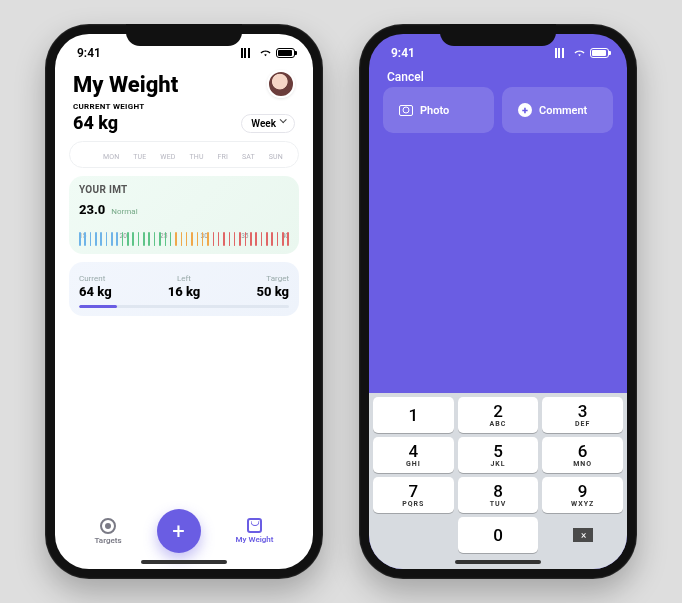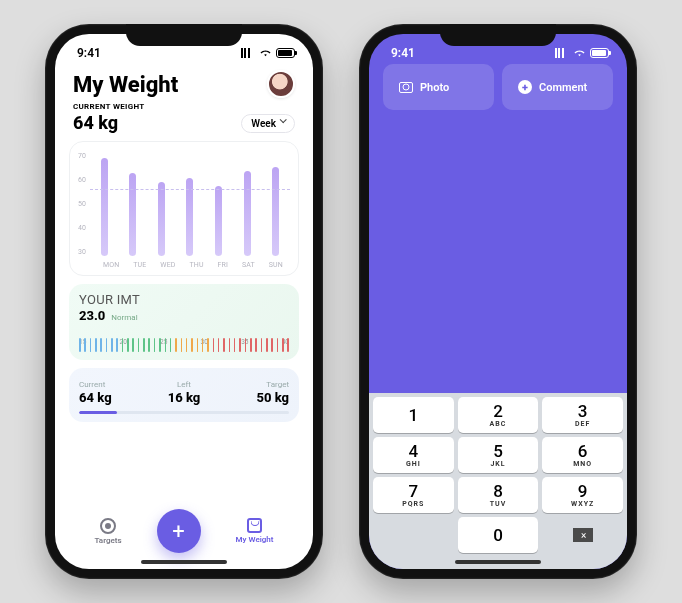--- a/index.html
+++ b/index.html
@@ -35,22 +35,22 @@
 
 .chart-card { margin: 4px 14px 6px; border: 1px solid #eef0f2; border-radius: 14px; padding: 8px 8px 6px 8px; }
 .chart-area { position: relative; height: 108px; display: flex; }
 .yaxis { display: flex; flex-direction: column; justify-content: space-between; font-size: 7px; color: #b6b6c0; padding: 2px 4px 2px 0; }
 .plot { flex: 1; position: relative; display: flex; align-items: flex-end; justify-content: space-around; padding-bottom: 2px; }
 .yline { position: absolute; left: 0; right: 0; top: 36%; border-top: 1.5px dashed #c8bfee; }
 .bar { width: 7px; background: linear-gradient(to top, #d6c9f9, #bca4f3); border-radius: 4px; }
 .xaxis { display: flex; justify-content: space-around; font-size: 7px; color: #b6b6c0; margin-left: 18px; margin-top: 3px; letter-spacing: 0.2px; }
 
 .imt-card { margin: 2px 14px 6px; background: linear-gradient(135deg, #f0fbf5, #eaf7ef); border-radius: 14px; padding: 8px 10px; }
-.imt-card .lbl { font-size: 13px; font-weight: 400; letter-spacing: 0.3px; color: #555; }
-.imt-row { display: flex; align-items: baseline; gap: 6px; margin-top: 1px; }
+.imt-card .lbl { font-size: 10px; font-weight: 700; letter-spacing: 0.3px; color: #555; }
+.imt-row { display: flex; align-items: baseline; gap: 6px; margin-top: 7px; }
 .imt-row .v { font-size: 13px; font-weight: 800; }
 .imt-row .n { font-size: 8px; color: #7a8; }
 .ruler { height: 14px; margin-top: 4px; position: relative; }
 .ruler .ticks { position: absolute; inset: 0; display: flex; justify-content: space-between; }
 .ruler .tick { width: 1.5px; height: 100%; border-radius: 1px; }
 .ruler .scale { display: flex; justify-content: space-between; font-size: 6.5px; color: #999; margin-top: 15px; }
 
 .prog-card { margin: 2px 14px 6px; background: linear-gradient(135deg, #f2f6fd, #eef3fb); border-radius: 14px; padding: 8px 10px; }
 .prog-card .lbl { font-size: 7px; font-weight: 700; letter-spacing: 0.3px; color: #555; }
 .prog-row { display: flex; justify-content: space-between; margin-top: 4px; }
@@ -130,39 +130,20 @@
         <div class="lbl">CURRENT WEIGHT</div>
         <div class="val">64 kg</div>
       </div>
       <div class="period-chip">
         <span>Week</span>
         <span class="chev"></span>
       </div>
     </div>
 
     <div class="chart-card">
-      <div class="chart-area">
-        <div class="yaxis" id="yaxis1">
-            <span>70</span>
-            <span>60</span>
-            <span>50</span>
-            <span>40</span>
-            <span>30</span>
-          </div>
-        <div class="plot" id="plot1">
-          <div class="yline"></div>
-        <div class="bar" style="height: 92%;"></div>
-            <div class="bar" style="height: 78%;"></div>
-            <div class="bar" style="height: 70%;"></div>
-            <div class="bar" style="height: 74%;"></div>
-            <div class="bar" style="height: 66%;"></div>
-            <div class="bar" style="height: 80%;"></div>
-            <div class="bar" style="height: 84%;"></div>
-          </div>
-      </div>
       <div class="xaxis" id="xaxis1">
           <span>MON</span>
           <span>TUE</span>
           <span>WED</span>
           <span>THU</span>
           <span>FRI</span>
           <span>SAT</span>
           <span>SUN</span>
         </div>
     </div>
@@ -272,20 +253,23 @@
       <span>9:41</span>
       <span class="sb-icons">
         <span class="sig"></span>
         <svg class="wifi" viewBox="0 0 24 24">
             <path fill="currentColor" d="M12 20l3-4c-2-1.5-4-1.5-6 0l3 4zm0-14C7 6 3 8 0 11l2 2c3-2.5 6-4 10-4s7 1.5 10 4l2-2c-3-3-7-5-12-5z"></path>
           </svg>
         <span class="batt"></span>
       </span>
     </div>
 
+    <div class="cancel-row">
+      <span class="cancel-link">Cancel</span>
+    </div>
 
 
     <div class="attach-row">
       <div class="attach-btn">
         <span class="ic-cam"></span>
         <span>Photo</span>
       </div>
       <div class="attach-btn">
         <span class="ic-plus">+</span>
         <span>Comment</span>

